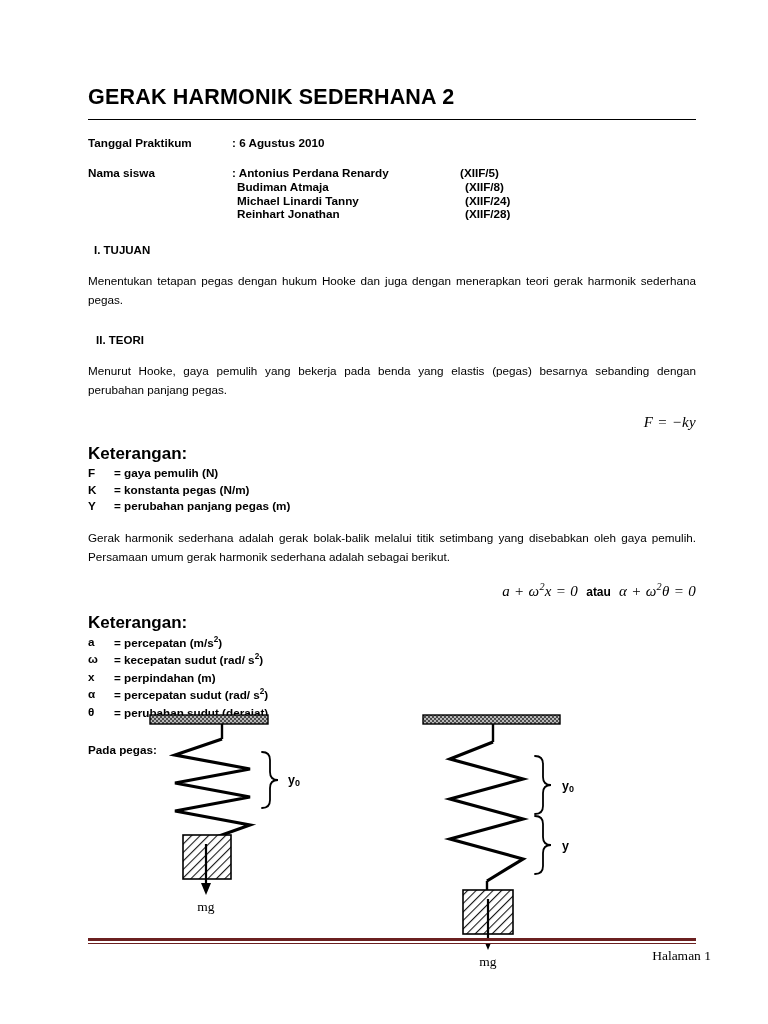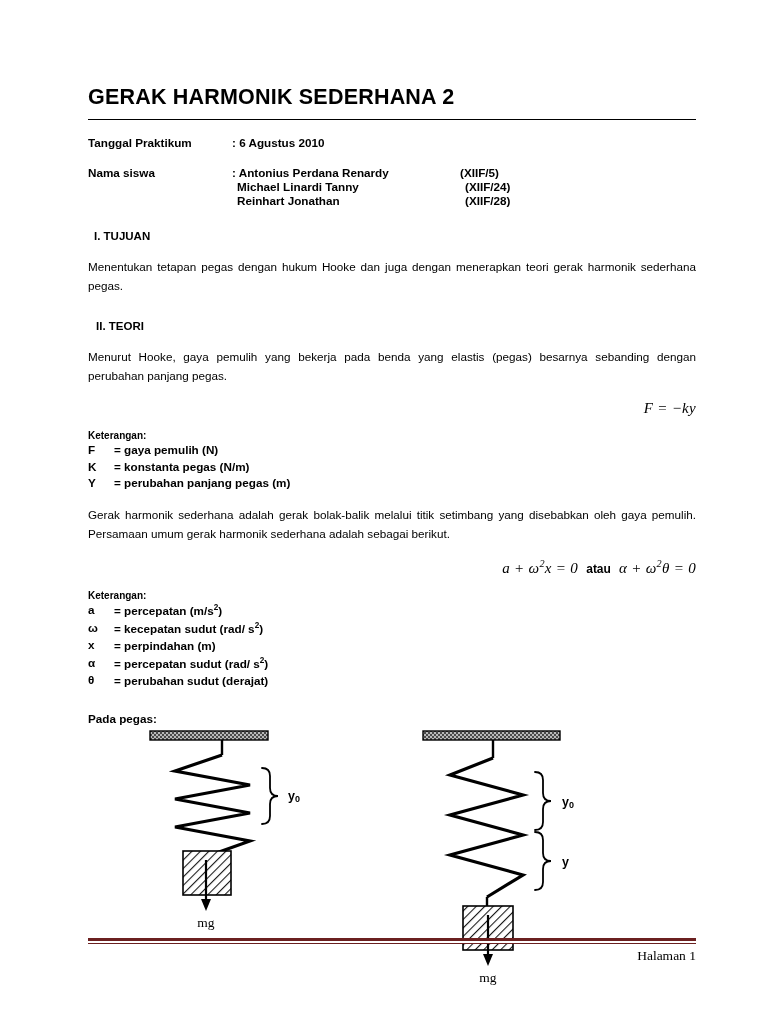--- a/index.html
+++ b/index.html
@@ -93,21 +93,21 @@
     letter-spacing: 0;
   }
   .math sup {
     font-size: 0.68em;
     vertical-align: super;
     font-style: italic;
   }
 
   
   .ket-title {
-    font-size: 10px;
+    font-size: 17px;
     font-weight: bold;
     margin-top: 13px;
   }
   .ket-list { margin-top: 1px; }
   .ket-row {
     display: flex;
     font-size: 11.7px;
     font-weight: bold;
     line-height: 1.42;
   }
@@ -118,21 +118,21 @@
   .pada {
     font-size: 11.7px;
     font-weight: bold;
     margin-top: 22px;
   }
 
   
   .figures {
     position: absolute;
     left: 0;
-    top: 720px;
+    top: 704px;
     width: 713px;
     height: 265px;
   }
 
   
   .footer-rule {
     position: absolute;
     left: 88px;
     top: 938px;
     width: 608px;
@@ -145,21 +145,21 @@
   .footer-rule .gap {
     height: 1.5px;
     background: #ffffff;
   }
   .footer-rule .thin {
     height: 1.5px;
     background: #6b2020;
   }
   .footer-text {
     position: absolute;
-    left: 88px;
+    left: 103px;
     top: 948px;
     width: 608px;
     text-align: right;
     font-family: "Liberation Serif", serif;
     font-size: 13.5px;
     color: #000;
   }
 </style>
 </head>
 <body>
@@ -174,20 +174,25 @@
     <div class="meta">
       <div class="meta-row">
         <span class="meta-label">Tanggal Praktikum</span>
         <span class="meta-value">: 6 Agustus 2010</span>
       </div>
       <div class="meta-gap"></div>
       <div class="meta-row">
         <span class="meta-label">Nama siswa</span>
         <span class="meta-value">: Antonius Perdana Renardy</span>
         <span class="meta-class">(XIIF/5)</span>
+      </div>
+      <div class="meta-row">
+        <span class="meta-label"></span>
+        <span class="meta-value" style="padding-left:5px">Budiman Atmaja</span>
+        <span class="meta-class">(XIIF/8)</span>
       </div>
       <div class="meta-row">
         <span class="meta-label"></span>
         <span class="meta-value" style="padding-left:5px">Michael Linardi Tanny</span>
         <span class="meta-class">(XIIF/24)</span>
       </div>
       <div class="meta-row">
         <span class="meta-label"></span>
         <span class="meta-value" style="padding-left:5px">Reinhart Jonathan</span>
         <span class="meta-class">(XIIF/28)</span>

